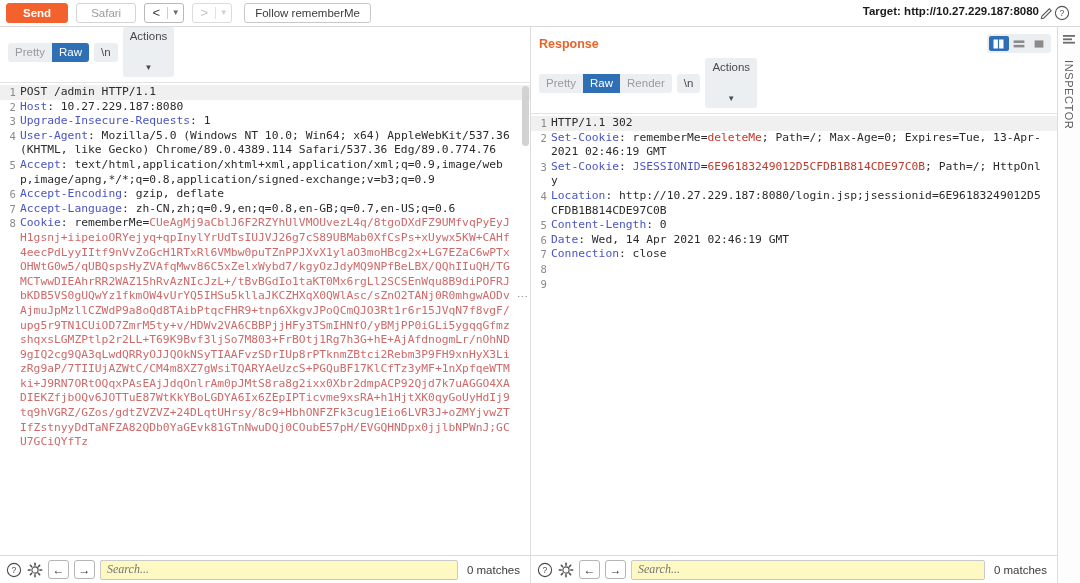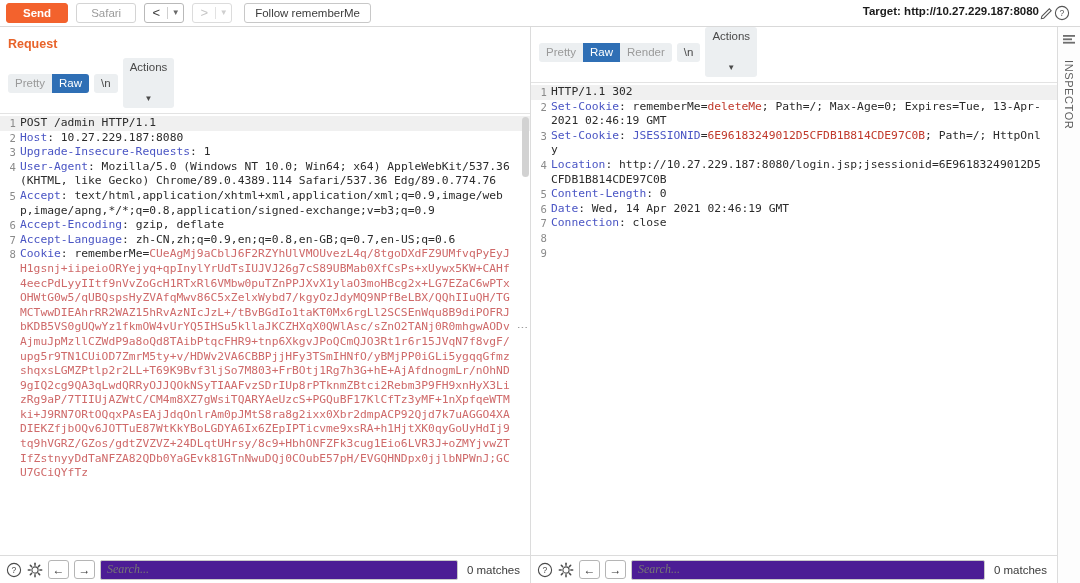--- a/index.html
+++ b/index.html
@@ -233,21 +233,21 @@
     background: #fff;
     display: flex; align-items: center; justify-content: center;
     font-size: 12px; color: #333;
     cursor: pointer;
   }
   .search-input {
     flex: 1;
     height: 20px;
     border: 1px solid #c9c9c9;
     border-radius: 2px;
-    background: #4c1d95;
+    background: #fef9c3;
     font-family: "Liberation Serif", serif;
     font-style: italic;
     font-size: 12px;
     color: #8c8c8c;
     padding: 1px 6px;
     outline: none;
     min-width: 0;
   }
   .matches { font-size: 11.5px; color: #3a3a3a; white-space: nowrap; padding: 0 4px; }
 
@@ -310,23 +310,20 @@
         </svg>
       </span>
     </div>
   </div>
 
   <div class="rail-wrap">
     <div class="col-main">
       <div class="main">
 
         <div class="pane pane-req">
-          <div class="pane-head">
-            <div class="pane-title">Request</div>
-          </div>
           <div class="tabbar">
             <div class="tabgrp">
               <div class="tab">Pretty</div>
               <div class="tab active">Raw</div>
             </div>
             <div class="chip">\n</div>
             <div class="chip actions">
               <span>Actions</span>
               <span class="cv">▼</span>
             </div>
@@ -361,20 +358,42 @@
               </svg>
             </span>
             <div class="sq-btn">←</div>
             <div class="sq-btn">→</div>
             <input class="search-input" type="text" placeholder="Search..." style="">
             <span class="matches">0 matches</span>
           </div>
         </div>
 
         <div class="pane pane-res">
+          <div class="pane-head">
+            <div class="pane-title">Response</div>
+            <div class="view-toggles">
+              <div class="vt active">
+                <svg width="12" height="10" viewBox="0 0 12 10">
+                  <rect x="0.5" y="0.5" width="4.4" height="9" fill="#fff"></rect>
+                  <rect x="6.1" y="0.5" width="4.4" height="9" fill="#fff"></rect>
+                </svg>
+              </div>
+              <div class="vt">
+                <svg width="12" height="10" viewBox="0 0 12 10">
+                  <rect x="0.6" y="1.4" width="10.8" height="2.6" fill="#8b8b8b"></rect>
+                  <rect x="0.6" y="5.8" width="10.8" height="2.6" fill="#8b8b8b"></rect>
+                </svg>
+              </div>
+              <div class="vt">
+                <svg width="12" height="10" viewBox="0 0 12 10">
+                  <rect x="1.6" y="1.4" width="8.8" height="7.2" fill="#8b8b8b"></rect>
+                </svg>
+              </div>
+            </div>
+          </div>
           <div class="tabbar">
             <div class="tabgrp">
               <div class="tab">Pretty</div>
               <div class="tab active">Raw</div>
               <div class="tab">Render</div>
             </div>
             <div class="chip">\n</div>
             <div class="chip actions">
               <span>Actions</span>
               <span class="cv">▼</span>

